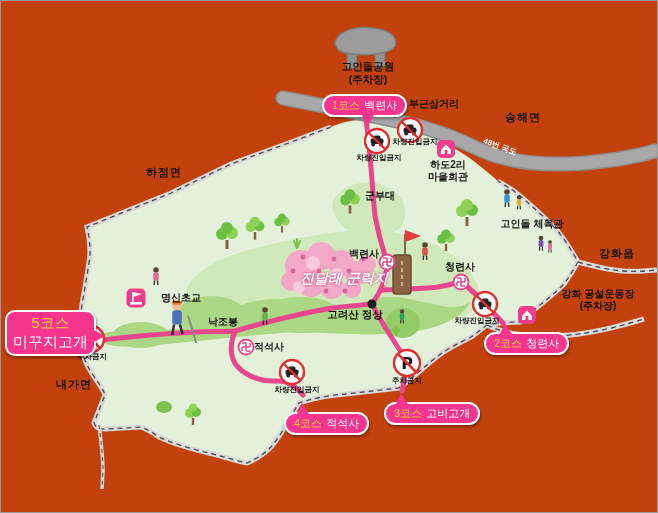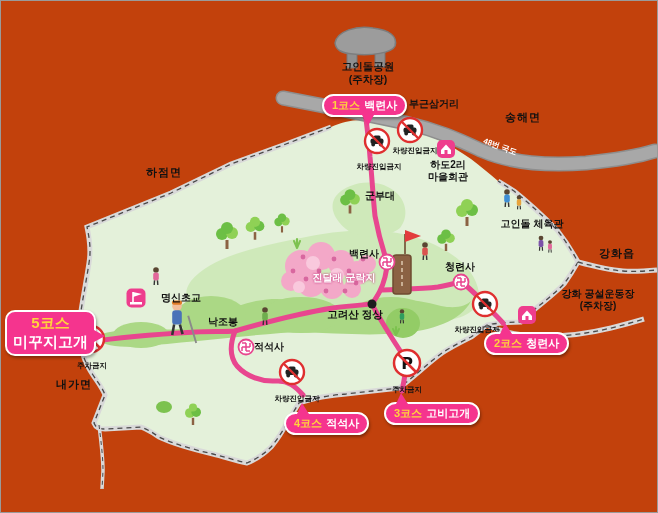--- a/index.html
+++ b/index.html
@@ -9,27 +9,27 @@
     font-family:"Liberation Sans","DejaVu Sans",sans-serif;
   }
   #stage svg{position:absolute;left:0;top:0;}
   .label{
     position:absolute;transform:translate(-50%,-50%);
     font-weight:bold;color:#111;font-size:10px;line-height:1.2;
     text-align:center;white-space:nowrap;z-index:5;
   }
   .label span{display:block;}
   .region{font-size:11px;letter-spacing:1px;}
-  .small{font-size:7.5px;margin-top:9px;}
-  .white-label{color:#fff;font-size:10px;text-shadow:0 0 2px rgba(205,70,135,.9),0 0 2px rgba(205,70,135,.9);}
+  .small{font-size:7.5px;}
+  .white-label{color:#fff;font-size:14px;text-shadow:0 0 2px rgba(205,70,135,.9),0 0 2px rgba(205,70,135,.9);font-style:italic;}
   .roadtxt{color:#fff;font-size:8px;transform:translate(-50%,-50%) rotate(20deg);}
   .badge{
     position:absolute;z-index:6;display:flex;align-items:center;gap:4px;
     background:#f5348e;border:2px solid #fff;border-radius:12px;
-    padding:2px 8px;font-size:11px;font-weight:bold;color:#fff;
+    padding:2px 8px;font-size:11px;font-weight:normal;color:#fff;
     box-shadow:1px 2px 3px rgba(0,0,0,.35);white-space:nowrap;
   }
   .badge .num{color:#ffd33c;}
   .badge.stack{flex-direction:column;gap:0;font-size:15px;padding:2px 6px;border-radius:10px;text-align:center;line-height:1.25;}
   .ptr{position:absolute;width:0;height:0;}
   .ptr-down{border-left:6px solid transparent;border-right:6px solid transparent;border-top:11px solid #f5348e;bottom:-11px;}
   .ptr-up{border-left:5px solid transparent;border-right:7px solid transparent;border-bottom:11px solid #f5348e;top:-11px;}
   .ptr-right{border-top:6px solid transparent;border-bottom:6px solid transparent;border-left:11px solid #f5348e;right:-11px;top:50%;margin-top:-3px;}
 </style>
 </head>

